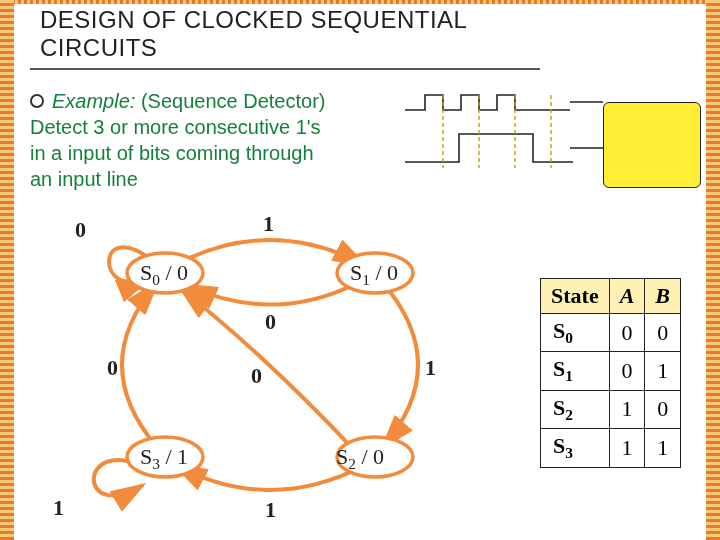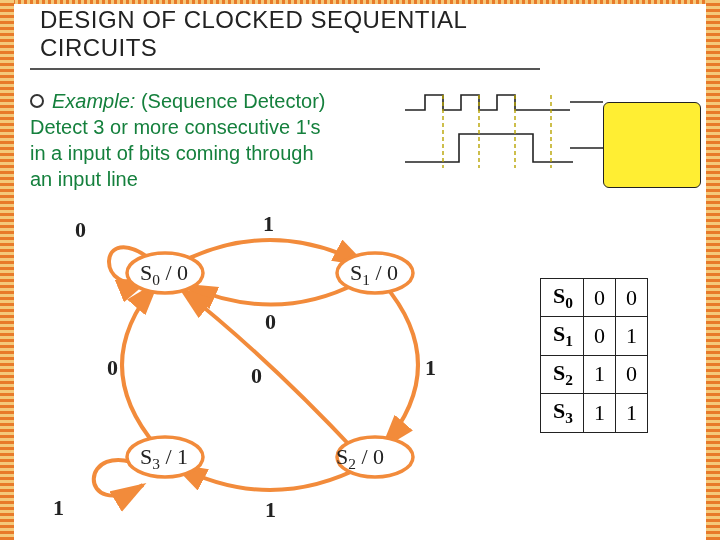--- a/index.html
+++ b/index.html
@@ -199,20 +199,25 @@
   <div class="sd-label" style="left:240px; top:104px; font-weight:bold;">0</div>
   <div class="sd-label" style="left:400px; top:150px; font-weight:bold;">1</div>
   <div class="sd-label" style="left:226px; top:158px; font-weight:bold;">0</div>
   <div class="sd-label" style="left:240px; top:292px; font-weight:bold;">1</div>
   <div class="sd-label" style="left:28px; top:290px; font-weight:bold;">1</div>
   <div class="sd-label" style="left:82px; top:150px; font-weight:bold;">0</div>
 </div>
 
 <table class="tbl">
   <tbody>
+      <tr>
+    <th>State</th>
+    <th style="font-style:italic;">A</th>
+    <th style="font-style:italic;">B</th>
+  </tr>
   <tr>
     <td class="state-col"><span>S</span><span class="sub">0</span></td>
     <td>0</td>
     <td>0</td>
   </tr>
   <tr>
     <td class="state-col"><span>S</span><span class="sub">1</span></td>
     <td>0</td>
     <td>1</td>
   </tr>

